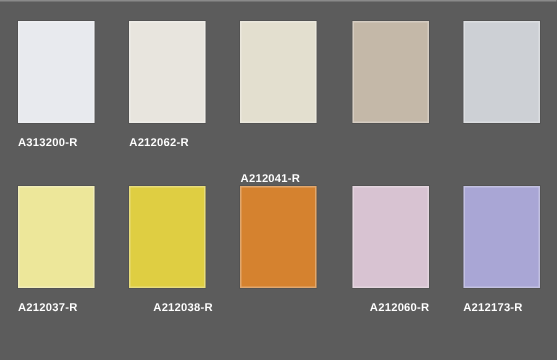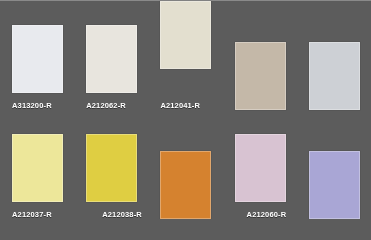--- a/index.html
+++ b/index.html
@@ -23,21 +23,21 @@
     border-top: 1px solid #8a8a8a;
     display: flex;
     flex-direction: column;
   }
   .swatch-row {
     position: relative;
     width: 100%;
     height: 109px;
     display: flex;
     flex-direction: row;
-    align-items: flex-end;
+    align-items: flex-start;
     justify-content: flex-start;
     box-sizing: border-box;
   }
   .swatch-row.row-top {
     padding-top: 13px;
   }
   .swatch-row.row-bottom {
     padding-top: 14px;
   }
   .swatch-cell {
@@ -113,17 +113,18 @@
       <div class="swatch-chip" style="background-color: rgb(213, 130, 47);"></div>
     </div>
 
     <div class="swatch-cell">
       <div class="swatch-chip" style="background-color: rgb(216, 195, 210);"></div>
       <div class="swatch-label" style="color: rgb(255, 255, 255); margin-left: 12px;">A212060-R</div>
     </div>
 
     <div class="swatch-cell">
       <div class="swatch-chip" style="background-color: rgb(169, 166, 213);"></div>
+      <div class="swatch-label" style="color: rgb(255, 255, 255);">A212173-R</div>
     </div>
 
   </div>
 
 </div>
 
 </body></html>

